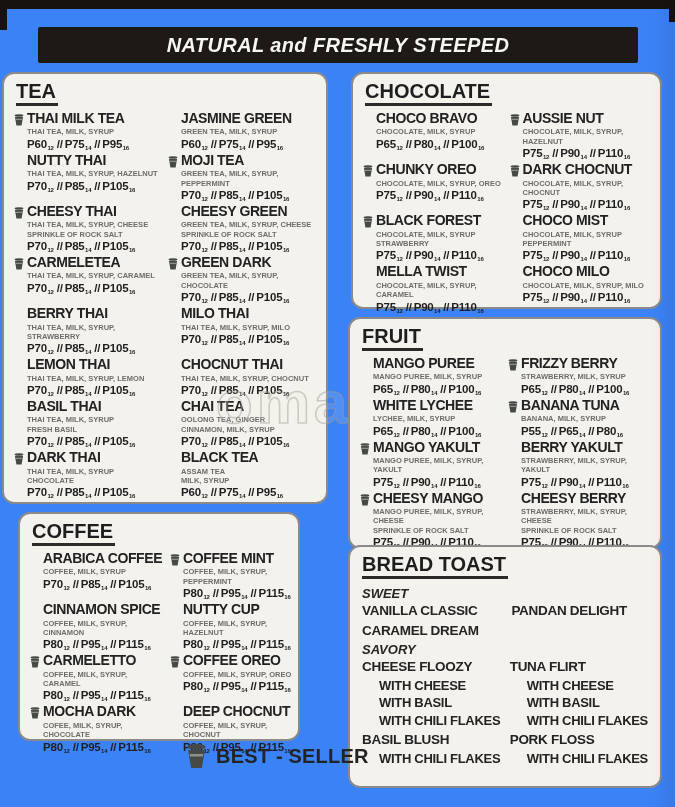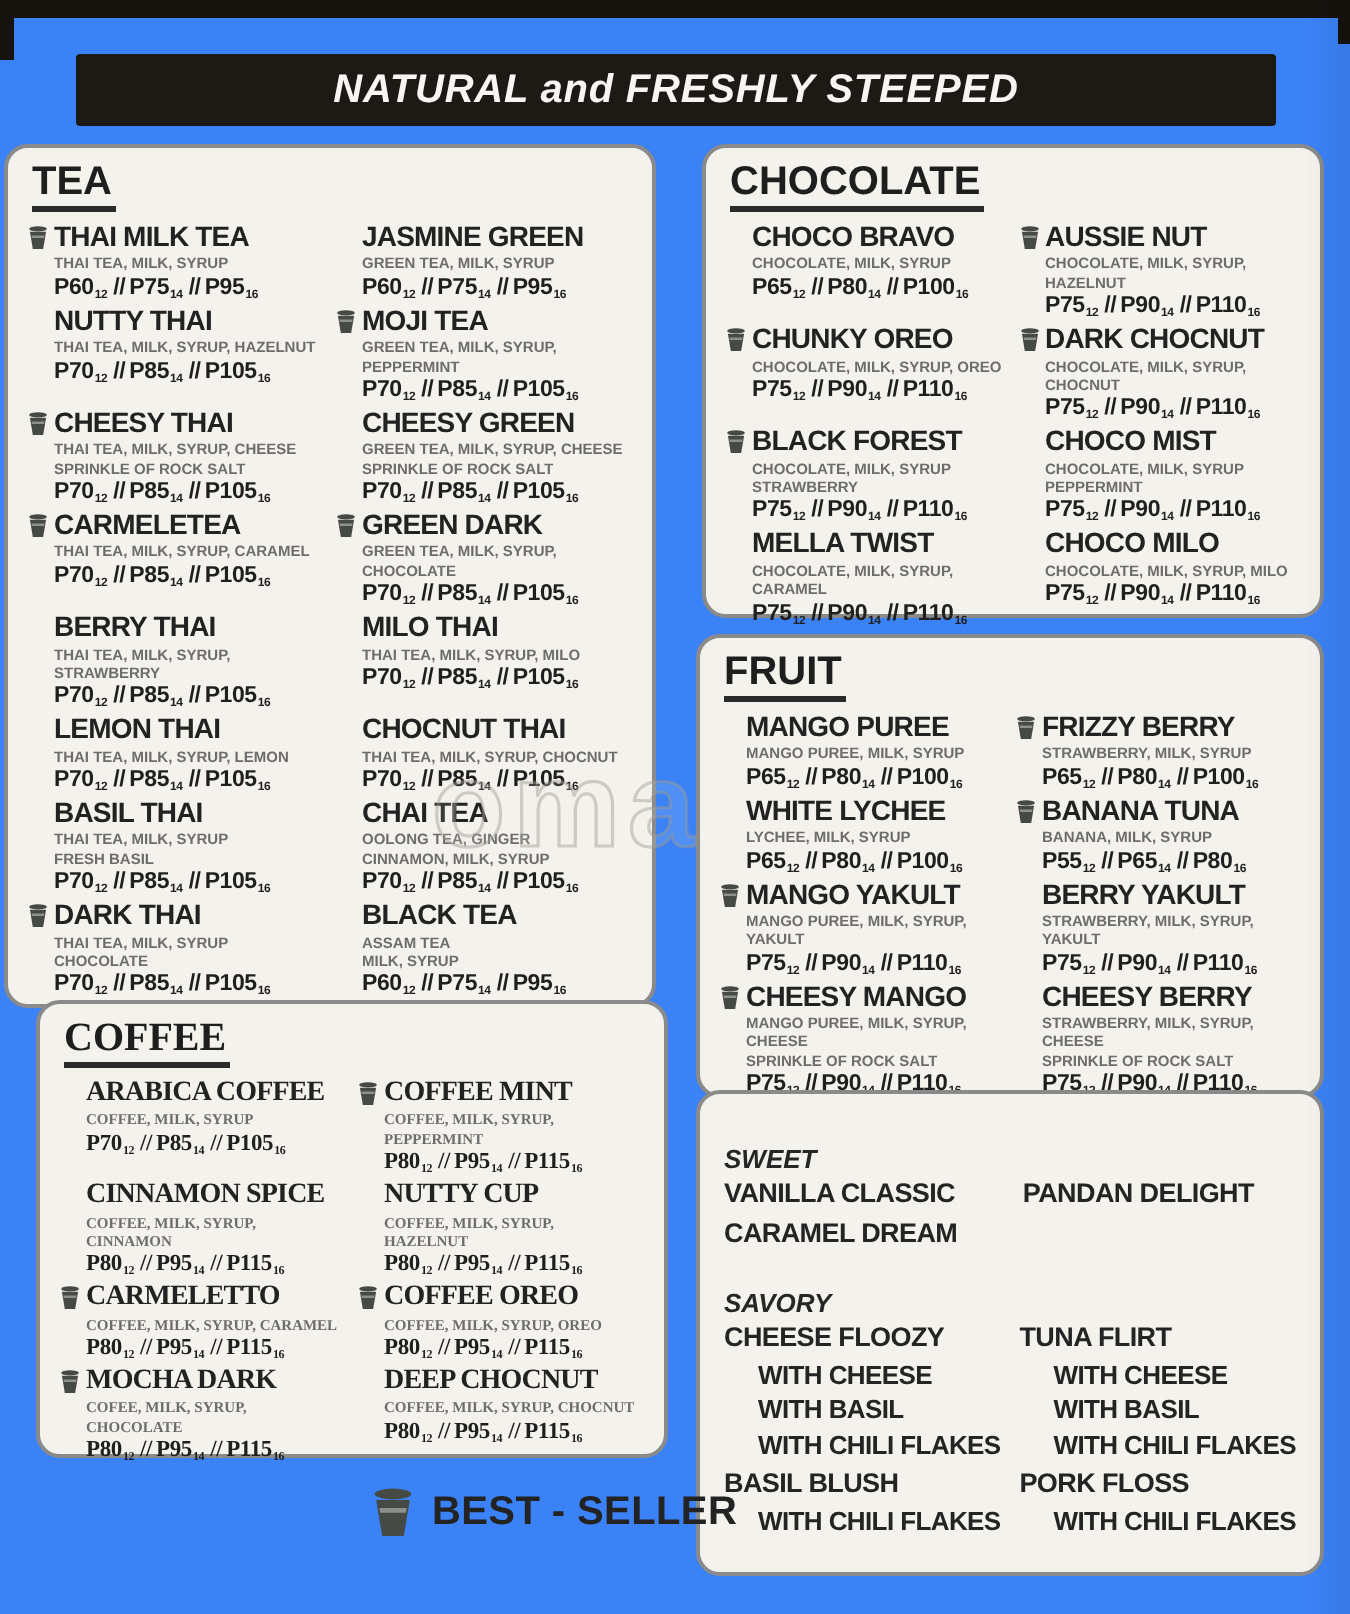--- a/index.html
+++ b/index.html
@@ -23,37 +23,37 @@
     color:#f7f6f3;font-size:20px;font-weight:bold;font-style:italic;letter-spacing:.4px;
   }
   .panel{
     position:absolute;box-sizing:border-box;
     background:#f4f2ec;border:2px solid #8a8a8a;border-radius:12px;
     padding:7px 12px 4px 12px;
   }
   .panel-tea{left:2px;top:72px;width:326px;height:432px;}
   .panel-chocolate{left:351px;top:72px;width:311px;height:237px;}
   .panel-fruit{left:348px;top:317px;width:314px;height:232px;}
-  .panel-coffee{left:18px;top:500px;width:316px;height:229px;font-family:Liberation Serif, serif;}
+  .panel-coffee{left:18px;top:512px;width:282px;height:229px;}
   .panel-bread{left:348px;top:545px;width:314px;height:243px;}
   .sec-title{
     display:inline-block;margin:0 0 5px 0;padding:0 2px 1px 0;
     font-size:20px;font-weight:bold;line-height:1.05;letter-spacing:0;
     border-bottom:3px solid #2a2a2a;color:#1e1e1e;
   }
   .items{display:grid;grid-template-columns:1fr 1fr;column-gap:10px;row-gap:3px;}
   .item{position:relative;padding-left:11px;}
   .item-name{font-size:14px;font-weight:bold;line-height:1.1;letter-spacing:-.4px;color:#222;white-space:nowrap;}
   .cup{position:absolute;left:-2px;top:1px;width:10px;height:12px;}
   .item-desc{font-size:7.5px;font-weight:bold;color:#6d6d6d;line-height:1.25;letter-spacing:0;white-space:pre-line;margin-top:1px;}
   .item-price{font-size:11.5px;font-weight:bold;color:#1f1f1f;letter-spacing:-.2px;margin-top:1px;white-space:nowrap;}
   .sz{font-size:6px;position:relative;top:2px;margin:0 1px 0 .5px;}
   .sep{margin:0 2px;}
   
-  .group-label{font-size:13px;font-weight:bold;font-style:italic;color:#262626;margin-top:18px;}
+  .group-label{font-size:13px;font-weight:bold;font-style:italic;color:#262626;margin-top:2px;}
   .bread-grid{display:grid;grid-template-columns:1.05fr 1fr;column-gap:6px;row-gap:2px;margin-top:1px;}
   .bread-name{font-size:13.5px;font-weight:bold;letter-spacing:-.3px;white-space:nowrap;color:#242424;line-height:1.35;}
   .bread-sub{font-size:13px;font-weight:bold;letter-spacing:-.3px;white-space:nowrap;color:#242424;line-height:1.35;padding-left:17px;}
   .legend{
     position:absolute;left:186px;top:744px;display:flex;align-items:center;gap:9px;
   }
   .legend .cup-big{width:21px;height:25px;}
   .legend-label{font-size:20px;font-weight:bold;letter-spacing:.2px;color:#232323;}
   .watermark{
     position:absolute;left:216px;top:368px;z-index:6;pointer-events:none;
@@ -395,20 +395,21 @@
         </div>
         <div class="item">
           <div class="item-name">DEEP CHOCNUT</div>
           <div class="item-desc">COFFEE, MILK, SYRUP, CHOCNUT</div>
           <div class="item-price"><span>P80</span><span class="sz">12</span><span class="sep">//</span><span>P95</span><span class="sz">14</span><span class="sep">//</span><span>P115</span><span class="sz">16</span></div>
         </div>
       </div>
   </section>
 
   <section class="panel panel-bread">
+    <h2 class="sec-title">BREAD TOAST</h2>
     <div>
         <div class="group-label">SWEET</div>
         <div class="bread-grid">
           <div>
             <div class="bread-name">VANILLA CLASSIC</div>
           </div>
           <div>
             <div class="bread-name">PANDAN DELIGHT</div>
           </div>
           <div>

